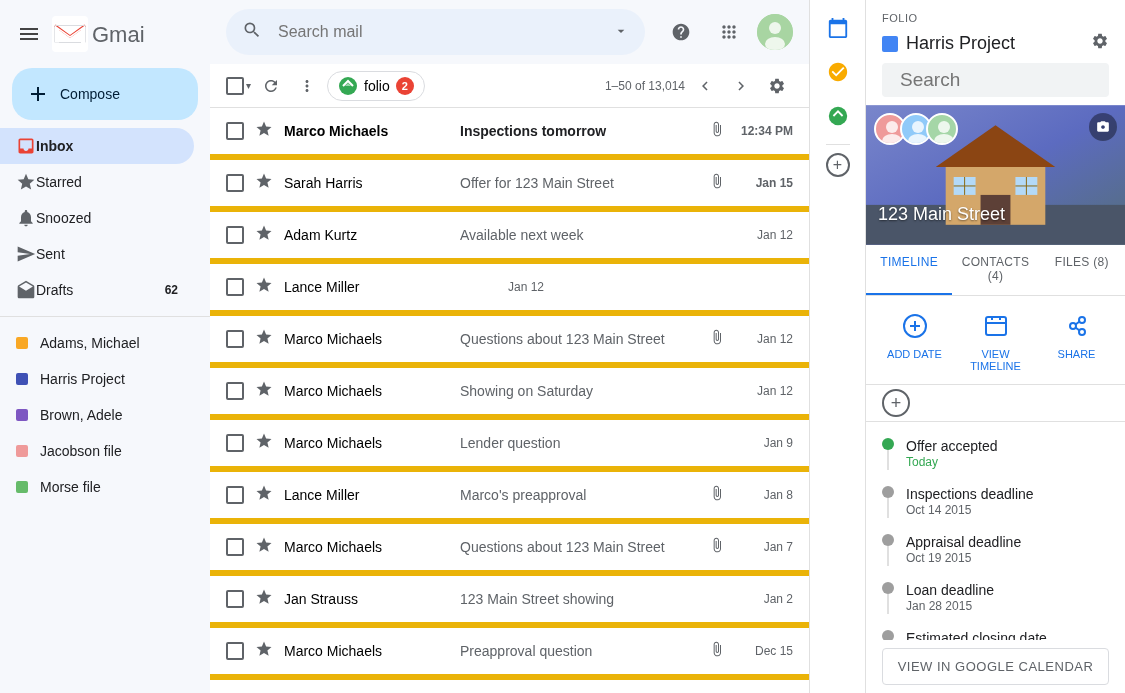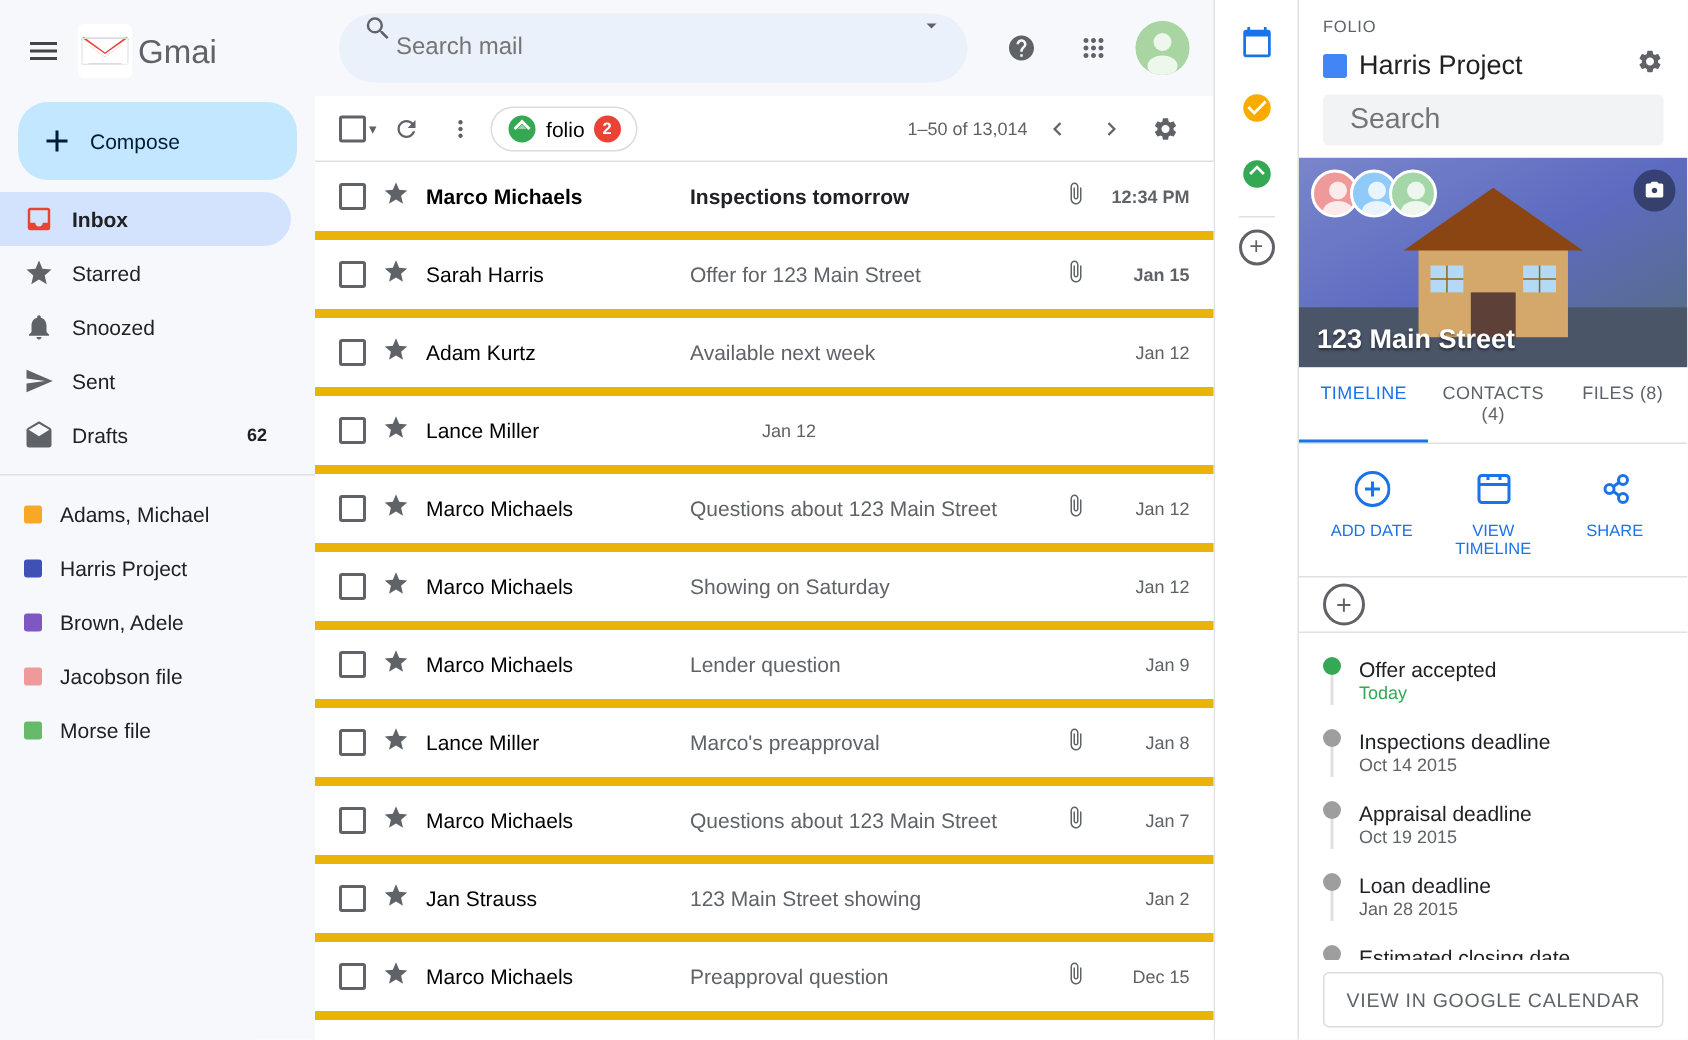--- a/index.html
+++ b/index.html
@@ -69,21 +69,20 @@
       font-size: 22px;
       font-weight: 300;
     }
     .nav-item {
       display: flex;
       align-items: center;
       padding: 4px 16px 4px 16px;
       height: 36px;
       border-radius: 0 20px 20px 0;
       cursor: pointer;
-      gap: 12px;
       font-size: 14px;
       color: #202124;
       margin-right: 16px;
     }
     .nav-item.active { background: #d3e3fd; font-weight: 600; }
     .nav-item .nav-icon { width: 20px; height: 20px; display: flex; align-items: center; justify-content: center; }
     .nav-item .nav-count { margin-left: auto; font-size: 12px; font-weight: 600; }
     .sidebar-divider { height: 1px; background: #e0e0e0; margin: 8px 0; }
     .label-item {
       display: flex;
@@ -116,23 +115,24 @@
       background: #f6f8fc;
       height: 64px;
       flex-shrink: 0;
     }
     .search-box {
       flex: 1;
       max-width: 680px;
       background: #eaf1fb;
       border-radius: 24px;
       display: flex;
+      align-items: center;
       padding: 0 16px;
       height: 46px;
-      gap: 2px;
+      gap: 16px;
     }
     .search-box input {
       border: none;
       background: transparent;
       font-size: 16px;
       flex: 1;
       outline: none;
       color: #202124;
     }
     .search-icon { color: #5f6368; font-size: 20px; }
@@ -317,25 +317,25 @@
       background: rgba(0,0,0,0.4);
       border-radius: 50%;
       display: flex;
       align-items: center;
       justify-content: center;
       color: white;
       font-size: 14px;
     }
     .property-address {
       position: absolute;
-      bottom: 8px;
+      bottom: 20px;
       left: 12px;
       color: white;
       font-size: 18px;
-      font-weight: 700;
+      font-weight: 400;
       text-shadow: 0 1px 2px rgba(0,0,0,0.5);
     }
     .panel-tabs {
       display: flex;
       border-bottom: 1px solid #e0e0e0;
     }
     .panel-tab {
       flex: 1;
       text-align: center;
       padding: 10px 4px;

